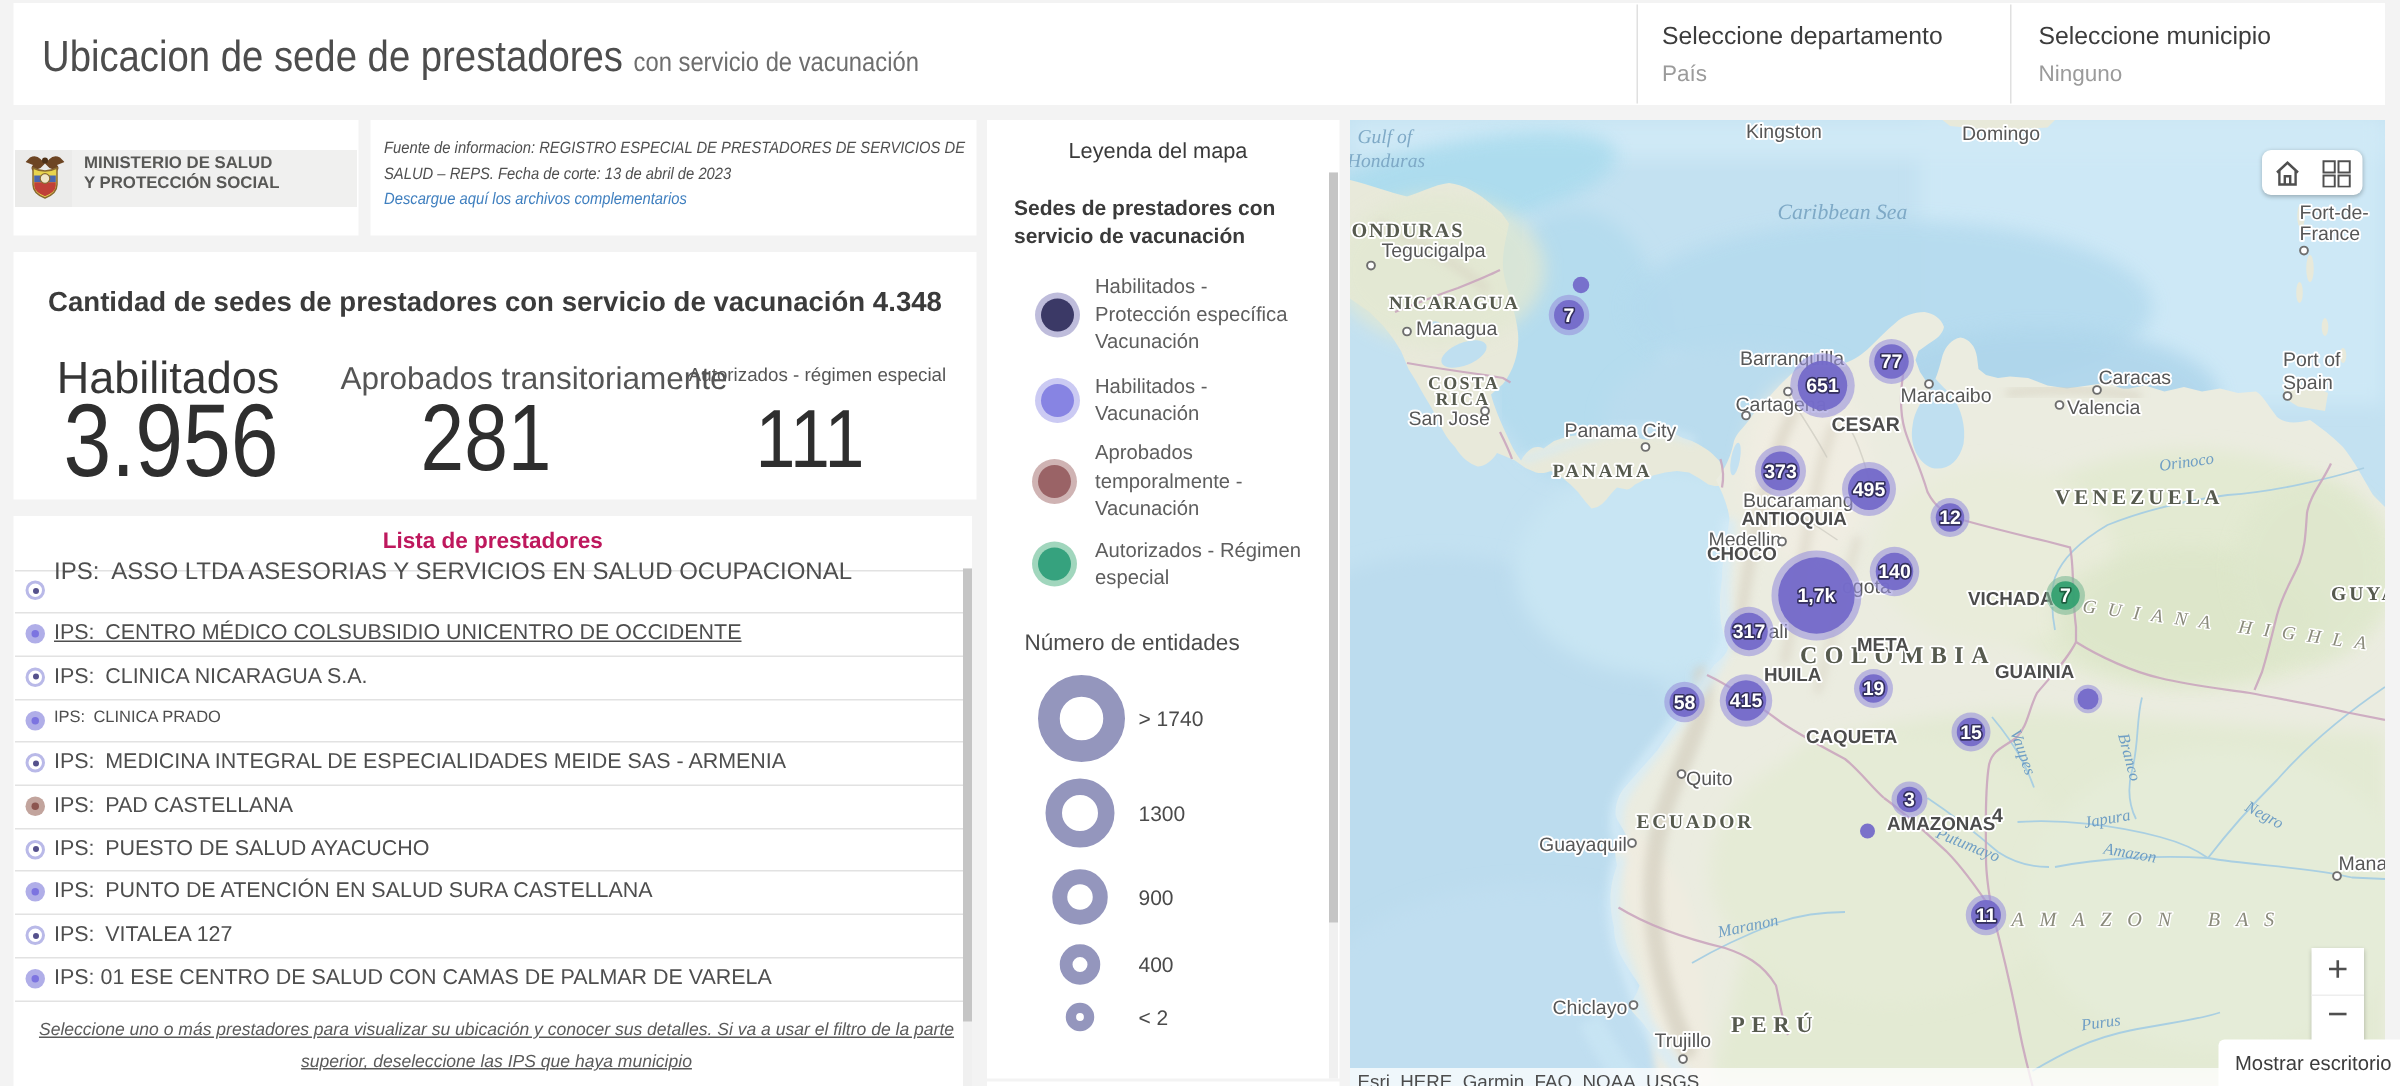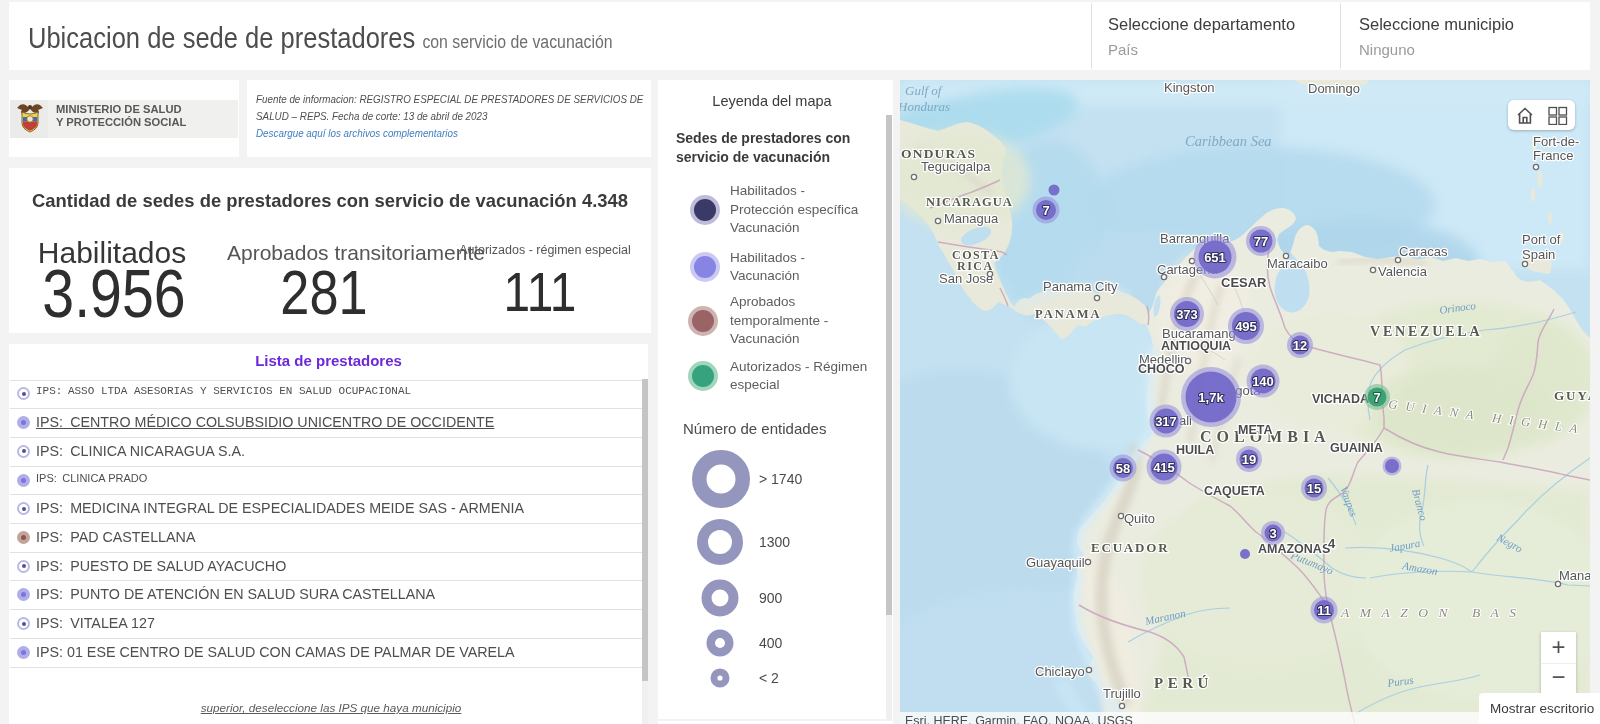--- a/index.html
+++ b/index.html
@@ -41,26 +41,26 @@
 <div class="panel" style="left:9px;top:168px;width:642px;height:165px;"></div>
 <div class="abs" style="left:9px;top:190px;width:642px;text-align:center;font-size:18.4px;font-weight:bold;color:#3b3b3b;white-space:nowrap;">Cantidad de sedes de prestadores con servicio de vacunación 4.348</div>
 <div class="abs" style="left:36px;top:236px;width:152px;text-align:center;font-size:30px;color:#363636;white-space:nowrap;">Habilitados</div>
 <div class="abs" style="left:19px;top:254px;width:190px;text-align:center;font-size:69px;color:#2e2e2e;transform:scaleX(.83);transform-origin:center;">3.956</div>
 <div class="abs" style="left:227px;top:241px;width:200px;text-align:center;font-size:21px;color:#555;white-space:nowrap;">Aprobados transitoriamente</div>
 <div class="abs" style="left:229px;top:256px;width:190px;text-align:center;font-size:63px;color:#2e2e2e;transform:scaleX(.83);transform-origin:center;">281</div>
 <div class="abs" style="left:445px;top:243px;width:200px;text-align:center;font-size:12.5px;color:#555;white-space:nowrap;">Autorizados - régimen especial</div>
 <div class="abs" style="left:450px;top:260px;width:180px;text-align:center;font-size:55px;color:#2e2e2e;transform:scaleX(.87);transform-origin:center;">111</div>
 
 <div class="panel" style="left:9px;top:344px;width:639px;height:380px;"></div>
-<div class="abs" style="left:9px;top:352px;width:639px;text-align:center;font-size:15px;font-weight:bold;color:#6d28d9;">Lista de prestadores</div>
+<div class="abs" style="left:9px;top:352px;width:639px;text-align:center;font-size:15px;font-weight:bold;color:#be185d;">Lista de prestadores</div>
 <div id="rows">
     <div class="abs" style="left:10px;top:379.5px;width:632px;height:1px;background:#e2e2e2;"></div>
     <span style="position:absolute;left:17px;top:387.4px;width:13px;height:13px;border-radius:50%;border:2.5px solid #b9b9e8;box-sizing:border-box;background:#fff;"></span>
     <span style="position:absolute;left:21.5px;top:391.9px;width:4px;height:4px;border-radius:50%;background:#55518c;"></span>
-    <div class="abs" style="left:36px;top:385px;font-size:11px;color:#4e4e4e;white-space:nowrap;font-family:Liberation Mono, monospace;">IPS: ASSO LTDA ASESORIAS Y SERVICIOS EN SALUD OCUPACIONAL</div>
+    <div class="abs" style="left:36px;top:373px;font-size:16px;color:#4e4e4e;white-space:nowrap;">IPS: ASSO LTDA ASESORIAS Y SERVICIOS EN SALUD OCUPACIONAL</div>
     <div class="abs" style="left:10px;top:408.2px;width:632px;height:1px;background:#e2e2e2;"></div>
     <span style="position:absolute;left:17px;top:416.1px;width:13px;height:13px;border-radius:50%;background:#b0aee8;"></span>
     <span style="position:absolute;left:21px;top:420.1px;width:5px;height:5px;border-radius:50%;background:#7c74e0;"></span>
     <div class="abs" style="left:36px;top:414.1px;font-size:14.3px;color:#4e4e4e;white-space:nowrap;text-decoration:underline;">IPS: CENTRO MÉDICO COLSUBSIDIO UNICENTRO DE OCCIDENTE</div>
     <div class="abs" style="left:10px;top:436.9px;width:632px;height:1px;background:#e2e2e2;"></div>
     <span style="position:absolute;left:17px;top:444.8px;width:13px;height:13px;border-radius:50%;border:2.5px solid #b9b9e8;box-sizing:border-box;background:#fff;"></span>
     <span style="position:absolute;left:21.5px;top:449.3px;width:4px;height:4px;border-radius:50%;background:#55518c;"></span>
     <div class="abs" style="left:36px;top:442.8px;font-size:14.3px;color:#4e4e4e;white-space:nowrap;">IPS: CLINICA NICARAGUA S.A.</div>
     <div class="abs" style="left:10px;top:465.6px;width:632px;height:1px;background:#e2e2e2;"></div>
     <span style="position:absolute;left:17px;top:473.5px;width:13px;height:13px;border-radius:50%;background:#b0aee8;"></span>
@@ -87,21 +87,21 @@
     <span style="position:absolute;left:21.5px;top:621.5px;width:4px;height:4px;border-radius:50%;background:#55518c;"></span>
     <div class="abs" style="left:36px;top:615.0px;font-size:14.3px;color:#4e4e4e;white-space:nowrap;">IPS: VITALEA 127</div>
     <div class="abs" style="left:10px;top:637.8px;width:632px;height:1px;background:#e2e2e2;"></div>
     <span style="position:absolute;left:17px;top:645.6px;width:13px;height:13px;border-radius:50%;background:#b0aee8;"></span>
     <span style="position:absolute;left:21px;top:649.6px;width:5px;height:5px;border-radius:50%;background:#7c74e0;"></span>
     <div class="abs" style="left:36px;top:643.6px;font-size:14.3px;color:#4e4e4e;white-space:nowrap;">IPS: 01 ESE CENTRO DE SALUD CON CAMAS DE PALMAR DE VARELA</div>
     <div class="abs" style="left:10px;top:666.5px;width:632px;height:1px;background:#e2e2e2;"></div>
   </div>
 <div class="abs" style="left:642px;top:379px;width:6px;height:345px;background:#f0f0f0;"></div>
 <div class="abs" style="left:642px;top:379px;width:6px;height:302px;background:#c5c5c5;"></div>
-<div class="abs" style="left:16px;top:676px;width:630px;text-align:center;font-size:11.7px;font-style:italic;color:#5a5a5a;line-height:21px;white-space:nowrap;"><br><u>superior, deseleccione las IPS que haya municipio</u></div>
+<div class="abs" style="left:16px;top:676px;width:630px;text-align:center;font-size:11.7px;font-style:italic;color:#5a5a5a;line-height:21px;white-space:nowrap;"><u>Seleccione uno o más prestadores para visualizar su ubicación y conocer sus detalles. Si va a usar el filtro de la parte</u><br><u>superior, deseleccione las IPS que haya municipio</u></div>
 
 <div class="panel" style="left:658px;top:80px;width:235px;height:639px;"></div>
 <div class="panel" style="left:658px;top:721px;width:235px;height:3px;"></div>
 <div class="abs" style="left:886px;top:115px;width:6px;height:604px;background:#f0f0f0;"></div>
 <div class="abs" style="left:886px;top:115px;width:6px;height:500px;background:#c5c5c5;"></div>
 <div class="abs" style="left:658px;top:93px;width:228px;text-align:center;font-size:14.5px;font-weight:normal;color:#3a3a3a;">Leyenda del mapa</div>
 <div class="abs" style="left:676px;top:129px;width:190px;font-size:14px;font-weight:bold;color:#3a3a3a;line-height:19px;">Sedes de prestadores con servicio de vacunación</div>
 <div id="legend-items">
     <span style="position:absolute;left:690px;top:195px;width:30px;height:30px;border-radius:50%;background:#a8a5cf;opacity:.75;"></span>
     <span style="position:absolute;left:694px;top:199px;width:22px;height:22px;border-radius:50%;background:#3b3966;"></span>

